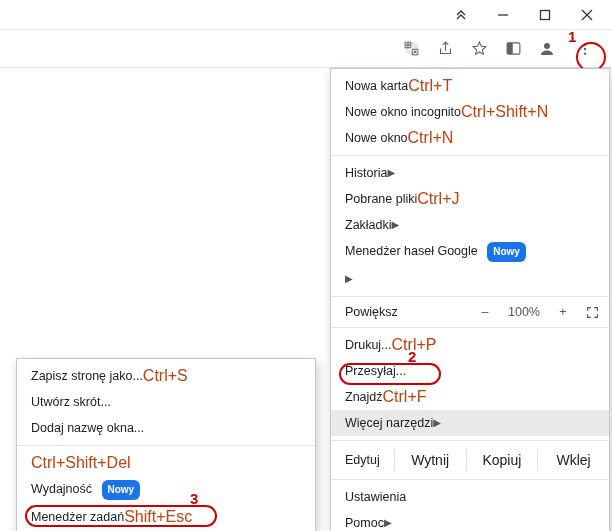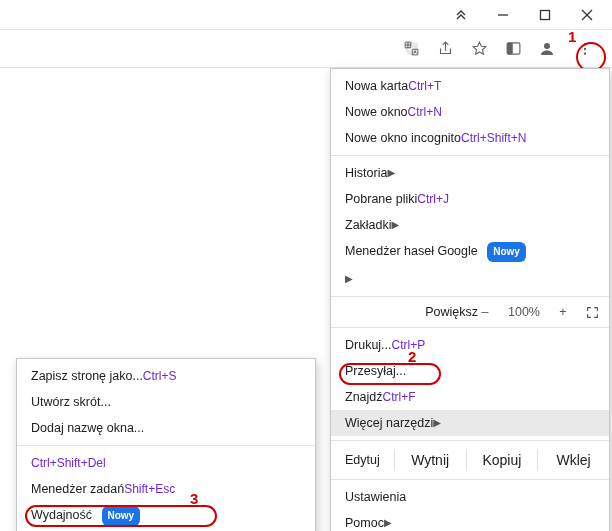--- a/index.html
+++ b/index.html
@@ -66,25 +66,25 @@
 
   .mi {
     display:flex;
     align-items:center;
     padding: 4px 14px;
     line-height:18px;
     cursor: default;
   }
   .mi.hl { background:#e9e9e9; }
   .mi .lbl { white-space:nowrap; }
-  .mi .sc  { color:#6d28d9; font-size:12px; }
+  .mi .sc  { color:#c2410c; font-size:16px; }
   .mi .arrow { color:#555; font-size:10px; }
   .sep { height:1px; background:#e2e2e2; margin:4px 0; }
   .zoomrow {
-    display:flex; align-items:center; justify-content:flex-end;
+    display:flex; align-items:center; justify-content:space-between;
     padding:4px 10px 4px 14px;
   }
   .zoomctrl { display:flex; align-items:center; gap:16px; color:#555; }
   .zoomctrl .btn { width:14px; text-align:center; }
   .editrow {
     display:flex; align-items:center;
     padding:4px 0 4px 14px;
   }
   .editrow .lbl { flex:0 0 auto; margin-right:14px; }
   .editrow .cells { flex:1; display:flex; border-left:1px solid #e2e2e2; }
@@ -183,26 +183,26 @@
 
 <div class="annotation-circle" style="top:42px; left:576px; width:30px; height:30px;"></div>
 <div class="annotation-num" style="top:28px; left:568px;">1</div>
 
 <div class="menu menu-main">
   <div class="mi">
     <span class="lbl">Nowa karta</span>
     <span class="sc">Ctrl+T</span>
   </div>
   <div class="mi">
+    <span class="lbl">Nowe okno incognito</span>
+    <span class="sc">Ctrl+Shift+N</span>
+  </div>
+  <div class="mi">
     <span class="lbl">Nowe okno</span>
     <span class="sc">Ctrl+N</span>
-  </div>
-  <div class="mi">
-    <span class="lbl">Nowe okno incognito</span>
-    <span class="sc">Ctrl+Shift+N</span>
   </div>
   <div class="sep"></div>
   <div class="mi">
     <span class="lbl">Historia</span>
     <span class="arrow">▶</span>
   </div>
   <div class="mi">
     <span class="lbl">Pobrane pliki</span>
     <span class="sc">Ctrl+J</span>
   </div>
@@ -286,27 +286,27 @@
   </div>
   <div class="mi">
     <span class="lbl">Dodaj nazwę okna...</span>
       <span></span>
   </div>
   <div class="sep"></div>
   <div class="mi">
     <span class="sc">Ctrl+Shift+Del</span>
   </div>
   <div class="mi">
-    <span class="lbl">Menedżer zadań</span>
-    <span class="sc">Shift+Esc</span>
-  </div>
-  <div class="mi">
     <span class="lbl">
       <span>Wydajność</span>
       <span class="badge">Nowy</span>
     </span>
       <span></span>
   </div>
+  <div class="mi">
+    <span class="lbl">Menedżer zadań</span>
+    <span class="sc">Shift+Esc</span>
+  </div>
 
 </div>
 
 <div class="annotation-num" style="top:490px; left:190px;">3</div>
 <div class="red-round" style="top:505px; left:25px; width:192px; height:22px;"></div>
 
 </body></html>

